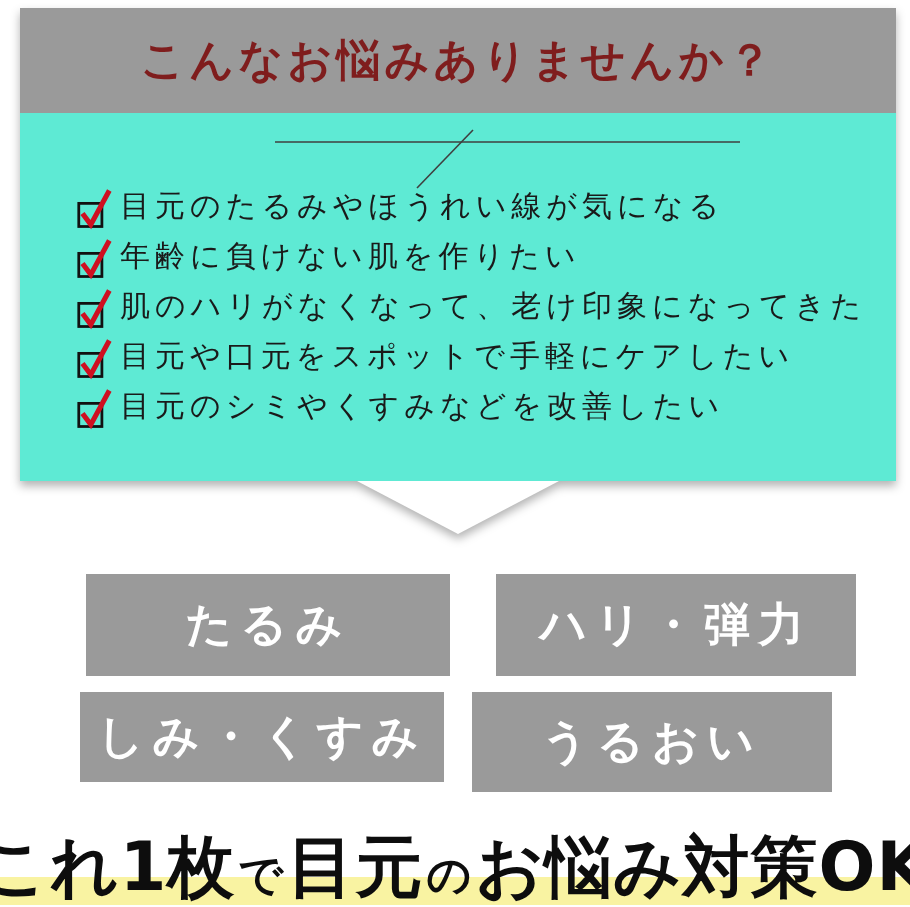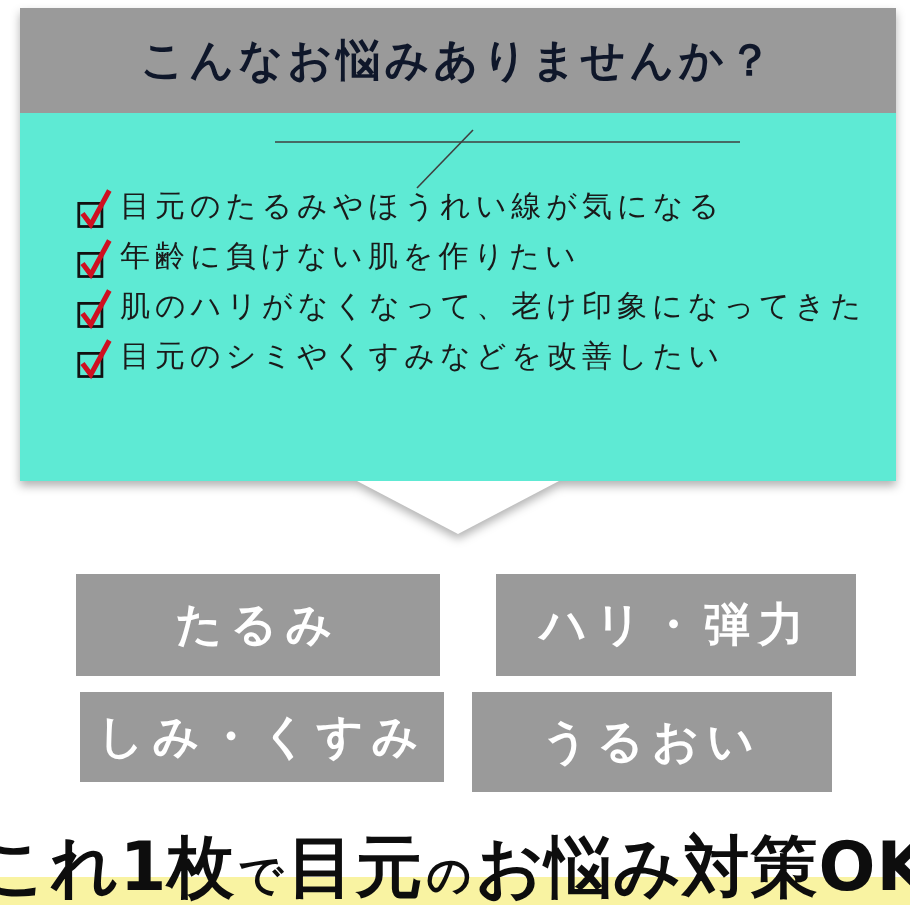--- a/index.html
+++ b/index.html
@@ -16,21 +16,21 @@
   .bubble {
     position:absolute; left:20px; top:8px; width:876px; height:473px;
     filter: drop-shadow(0 5px 5px rgba(0,0,0,0.30));
   }
   .bubble-header {
     position:absolute; left:0; top:0; width:876px; height:105px;
     background:#9a9a9a;
     display:flex; align-items:center; justify-content:center;
   }
   .bubble-title {
-    color:#0f172a; font-size:44px; font-weight:bold; letter-spacing:4px; white-space:nowrap;
+    color:#7f1d1d; font-size:44px; font-weight:bold; letter-spacing:4px; white-space:nowrap;
   }
   .bubble-body {
     position:absolute; left:0; top:105px; width:876px; height:368px; background:#5eead4;
   }
   .bubble-tail {
     position:absolute; left:50%; top:473px; transform:translateX(-50%);
     width:0; height:0;
     border-left:101px solid transparent;
     border-right:101px solid transparent;
     border-top:53px solid #ffffff;
@@ -47,21 +47,21 @@
   }
 
   
   .tag-box {
     position:absolute; background:#9a9a9a;
     display:flex; align-items:center; justify-content:center;
   }
   .tag-box span {
     color:#ffffff; font-size:46px; font-weight:bold; letter-spacing:8px; white-space:nowrap;
   }
-  .tag-1 { left:76px;  top:574px; width:364px; height:102px; }
+  .tag-1 { left:86px;  top:574px; width:364px; height:102px; }
   .tag-2 { left:472px; top:574px; width:360px; height:102px;margin-left:24px; }
   .tag-3 { left:80px;  top:692px; width:364px; height:90px; }
   .tag-4 { left:472px; top:692px; width:360px; height:100px; }
 
   
   .highlight-band {
     position:absolute; left:0; top:877px; width:910px; height:28px;
     background:#f9f3a2;
   }
   .bottom-text {
@@ -110,20 +110,27 @@
             <rect x="3" y="18" width="25" height="25" fill="none" stroke="#111" stroke-width="3"></rect>
             <polyline points="7,29 16,41 36,4" fill="none" stroke="#cf1021" stroke-width="5.5"></polyline>
           </svg>
           <span class="check-text">肌のハリがなくなって、老け印象になってきた</span>
         </li>
         <li class="check-row">
           <svg class="check-icon" viewBox="0 0 40 46" xmlns="http://www.w3.org/2000/svg">
             <rect x="3" y="18" width="25" height="25" fill="none" stroke="#111" stroke-width="3"></rect>
             <polyline points="7,29 16,41 36,4" fill="none" stroke="#cf1021" stroke-width="5.5"></polyline>
           </svg>
+          <span class="check-text">目元や口元をスポットで手軽にケアしたい</span>
+        </li>
+        <li class="check-row">
+          <svg class="check-icon" viewBox="0 0 40 46" xmlns="http://www.w3.org/2000/svg">
+            <rect x="3" y="18" width="25" height="25" fill="none" stroke="#111" stroke-width="3"></rect>
+            <polyline points="7,29 16,41 36,4" fill="none" stroke="#cf1021" stroke-width="5.5"></polyline>
+          </svg>
           <span class="check-text">目元のシミやくすみなどを改善したい</span>
         </li>
       </ul>
     </div>
 
     <div class="bubble-tail"></div>
   </div>
 
   <div class="tag-box tag-1">
     <span>たるみ</span>

